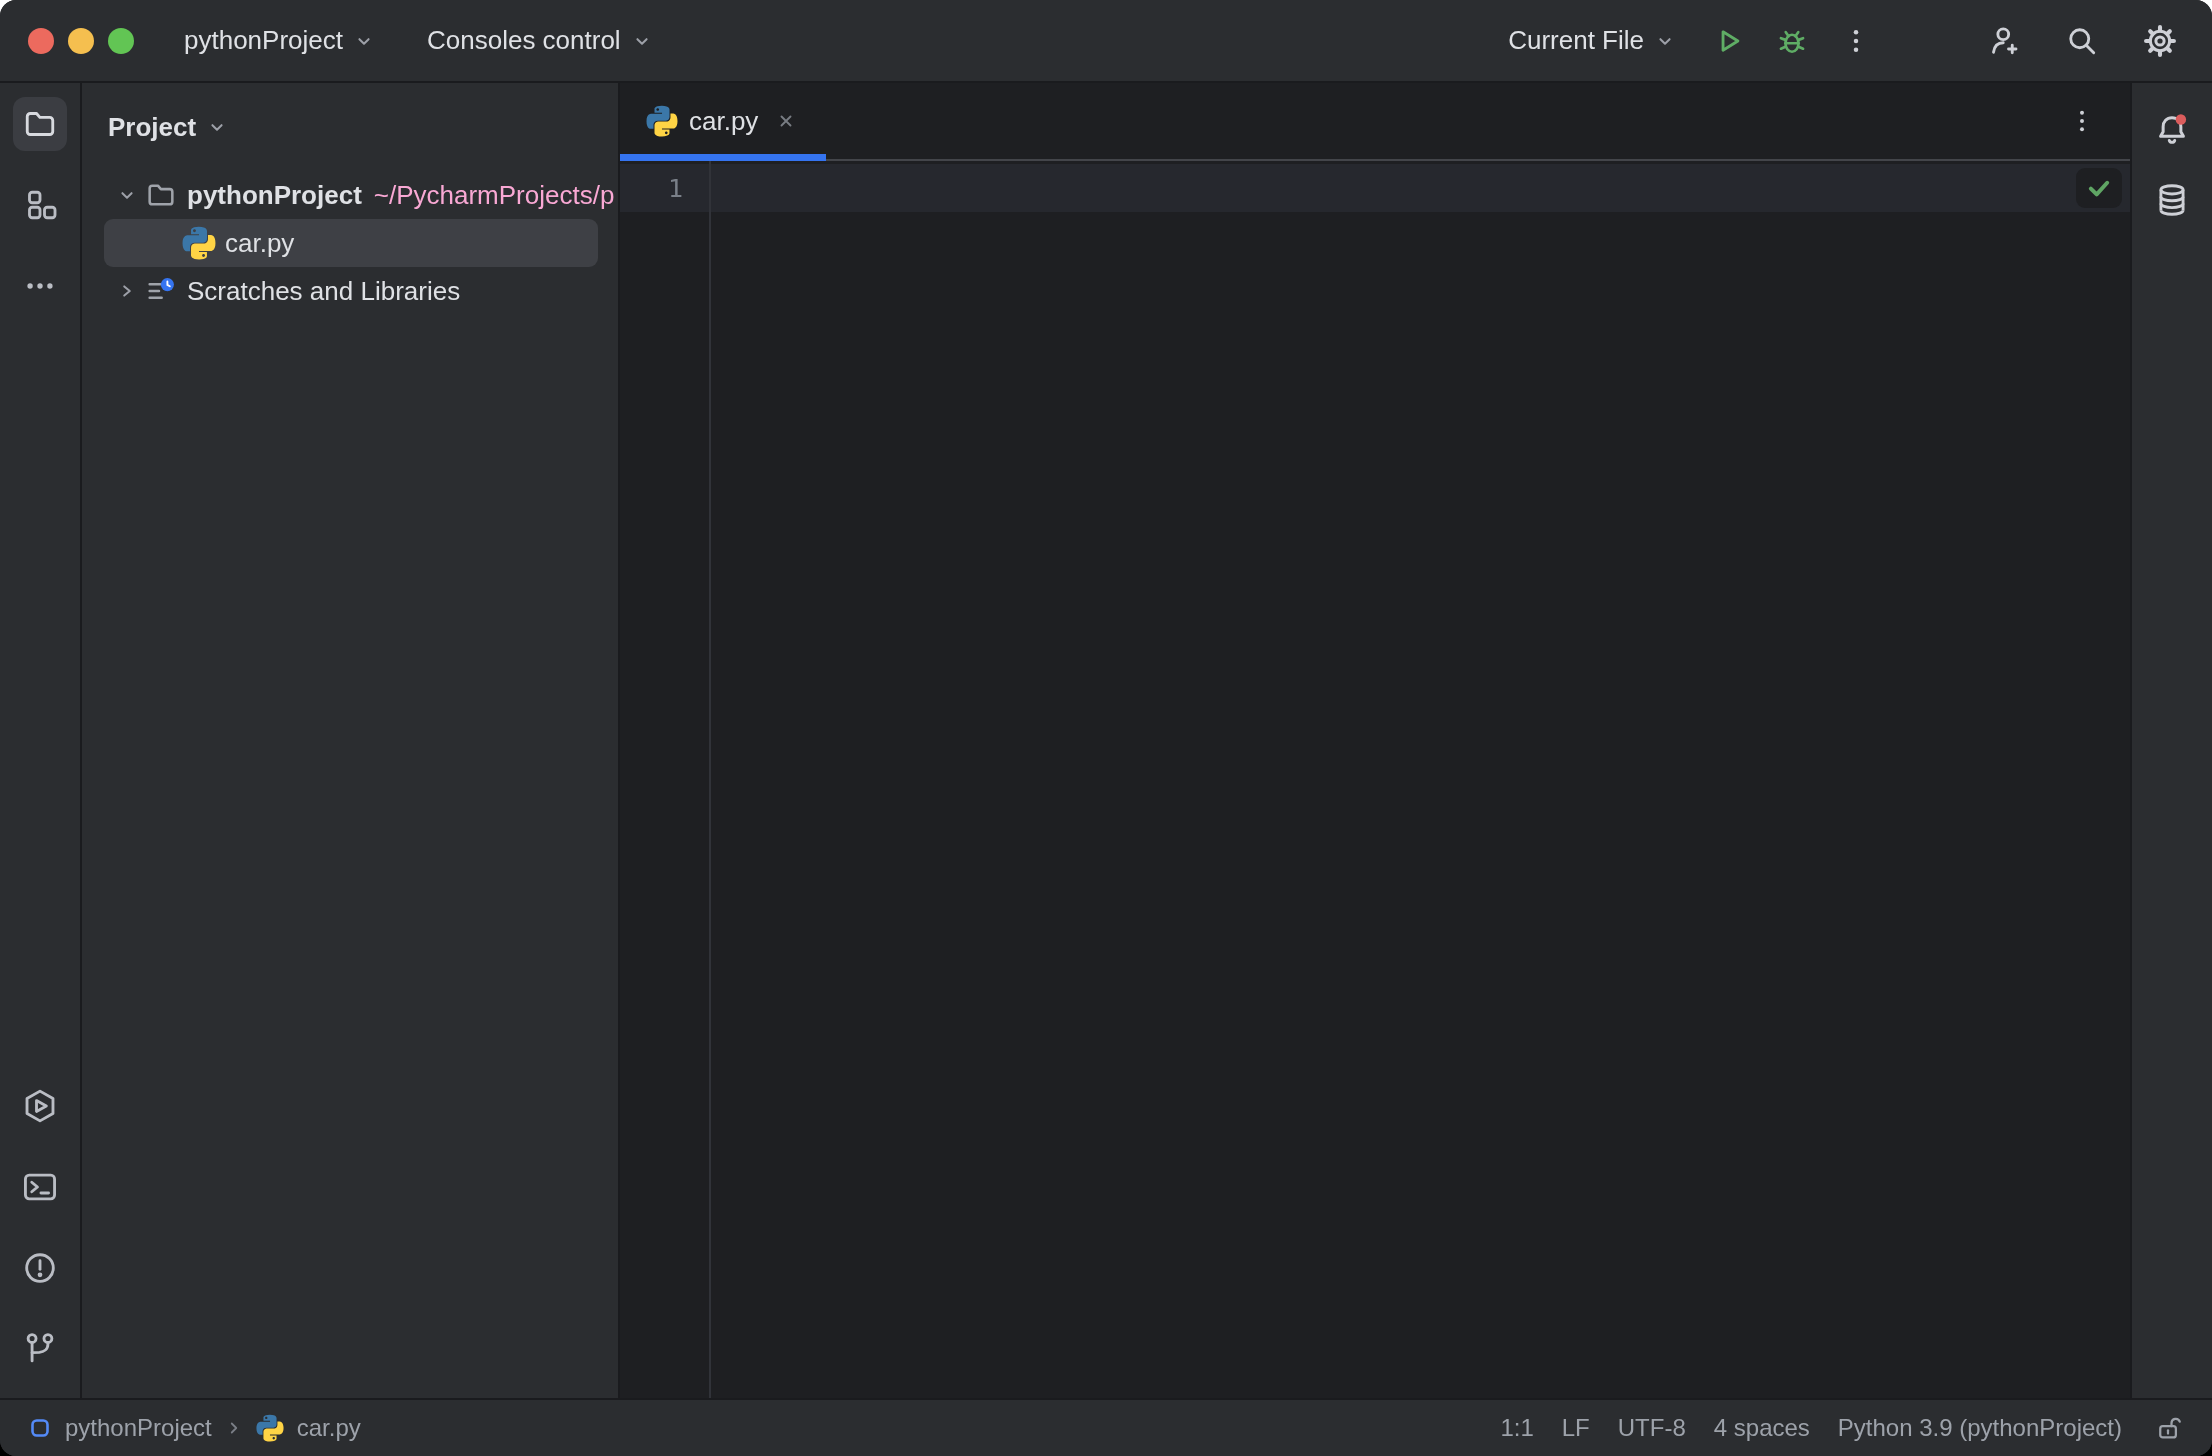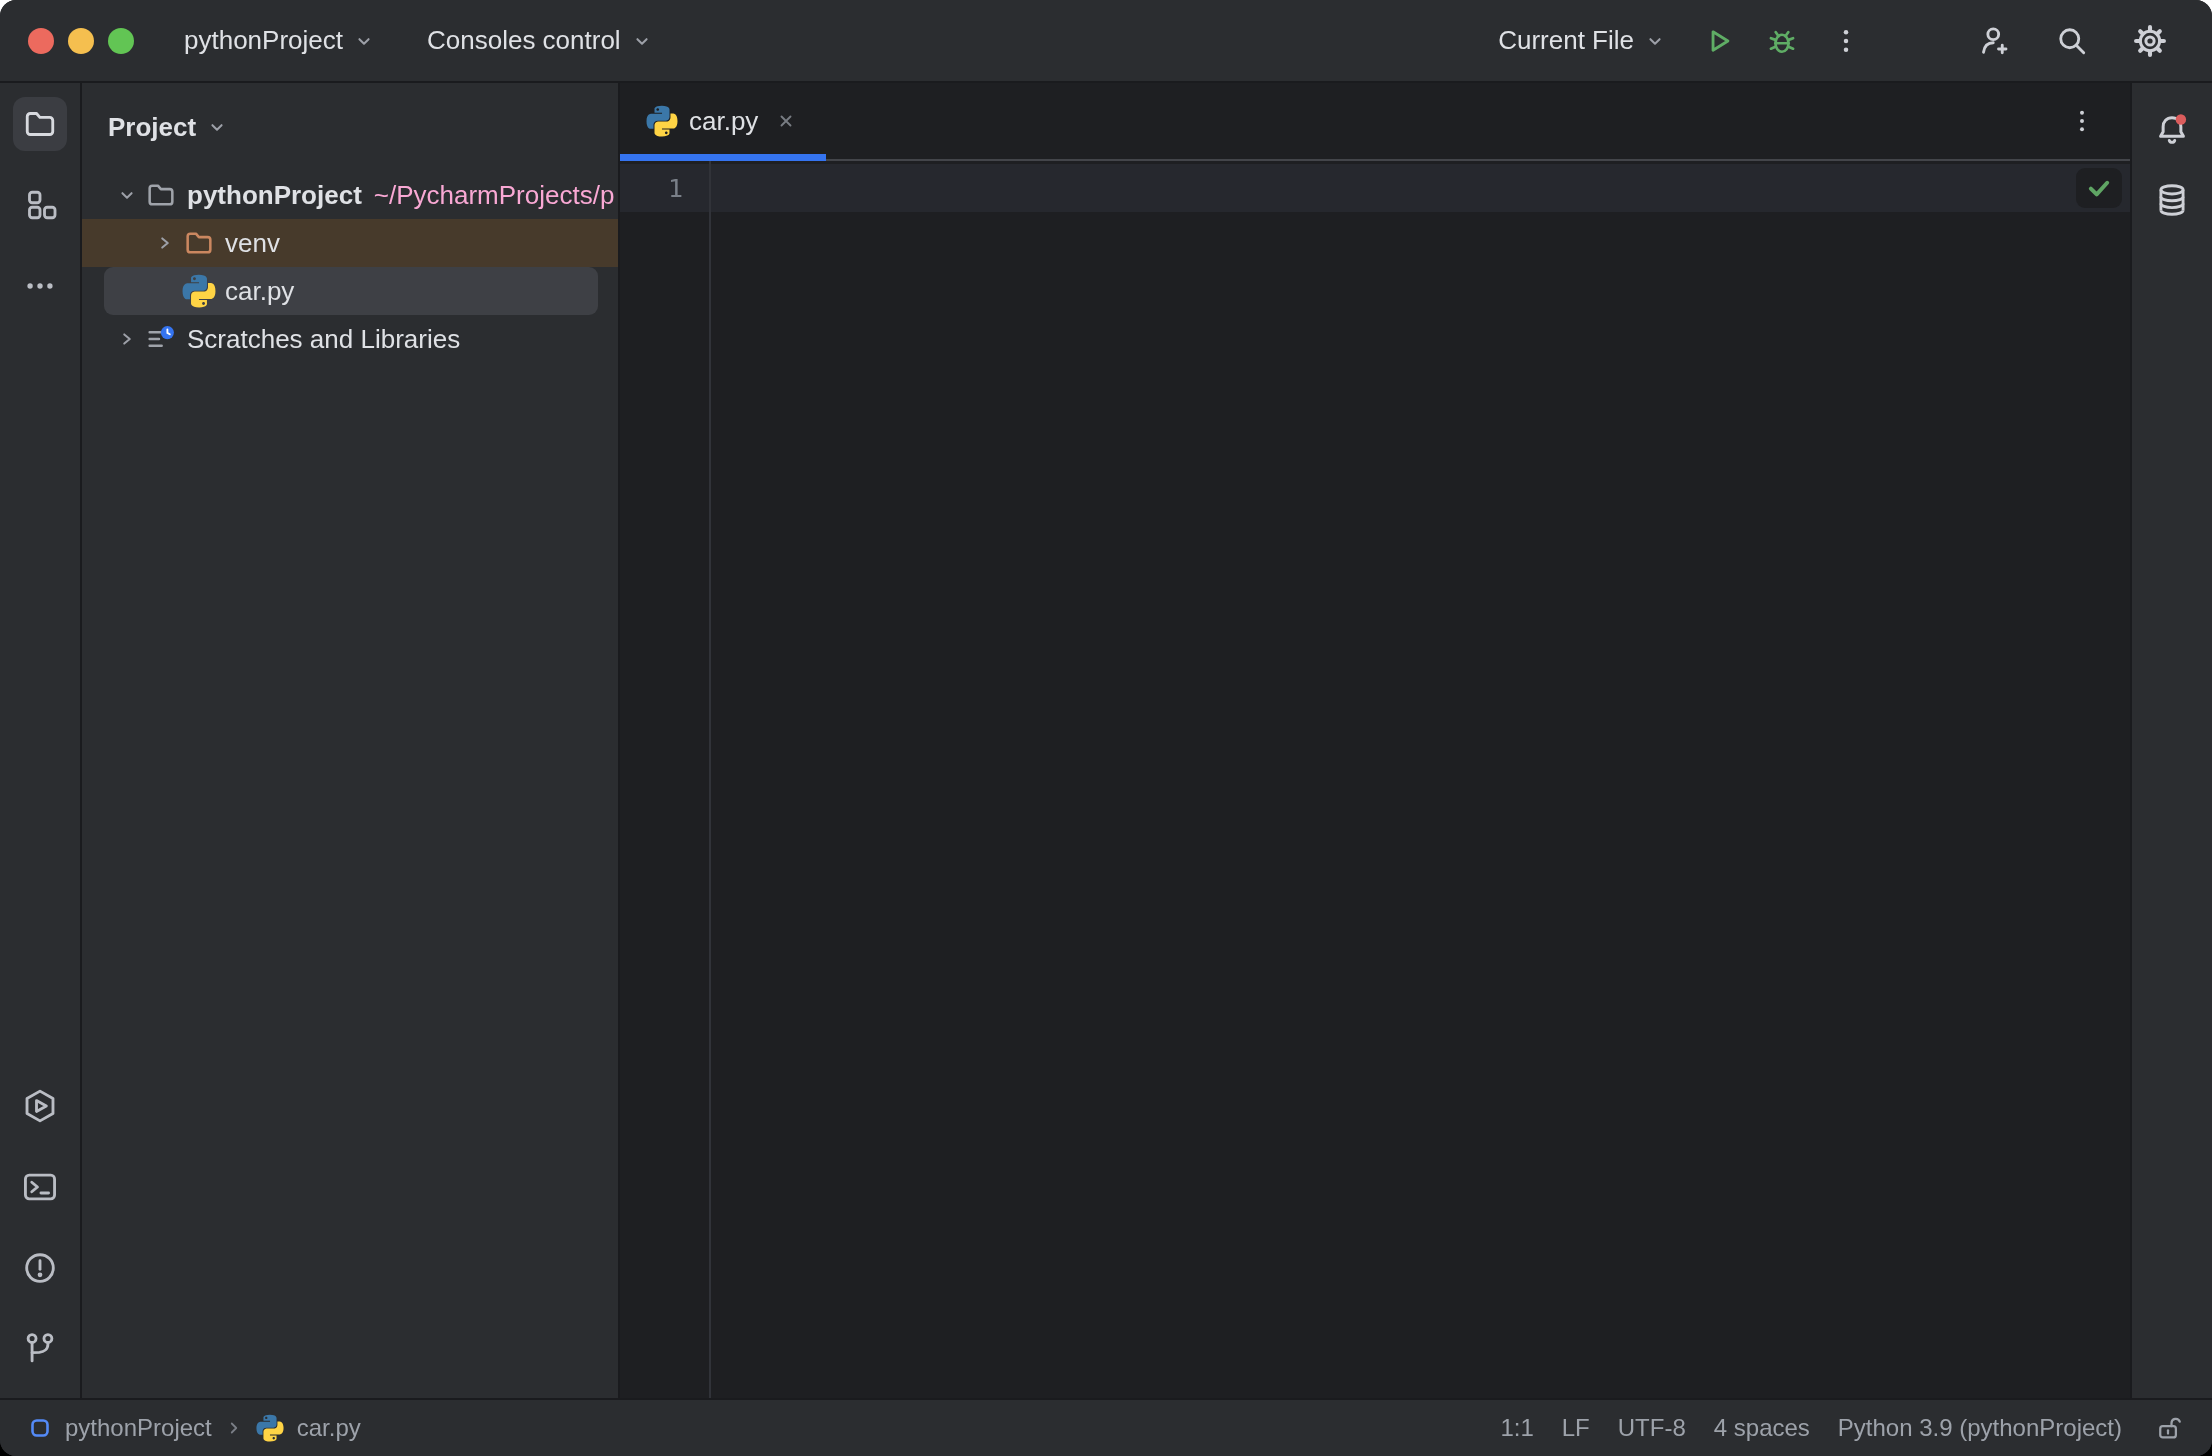--- a/index.html
+++ b/index.html
@@ -28,21 +28,21 @@
   .traffic-lights { display:flex; gap:14px; margin-left:28px; }
   .traffic-light { width:26px; height:26px; border-radius:50%; }
   .tl-red { background:#EC6A5E; } .tl-yellow { background:#F5BF4F; } .tl-green { background:#62C554; }
   .tb-widget {
     display:flex; align-items:center; gap:10px;
     padding:10px 14px; border-radius:10px; cursor:default;
     color:#DFE1E5; white-space:nowrap;
   }
   .tb-project { margin-left:36px; }
   .tb-vcs { margin-left:24px; }
-  .tb-right { margin-left:auto; display:flex; align-items:center; padding-right:36px; }
+  .tb-right { margin-left:auto; display:flex; align-items:center; padding-right:26px; }
   .tb-iconbtn { display:flex; align-items:center; justify-content:center; width:52px; height:52px; border-radius:10px; }
   .gap-sm { margin-left:12px; } .gap-lg { margin-left:96px; } .gap-md { margin-left:26px; }
 
   
   .main { flex:1 1 auto; display:flex; min-height:0; }
 
   .stripe {
     flex:0 0 82px; width:82px; background:#2B2D30;
     display:flex; flex-direction:column; align-items:center;
   }
@@ -288,36 +288,20 @@
             <span class="tree-icon">
               <svg width="32" height="32" viewBox="0 0 24 24" fill="none" stroke="#9FA3AA" stroke-width="1.9" stroke-linejoin="round">
                 <path d="M3.5 7c0-1.1.9-2 2-2h4.2l2.2 2.6h6.6c1.1 0 2 .9 2 2V17c0 1.1-.9 2-2 2H5.5c-1.1 0-2-.9-2-2V7z"></path>
               </svg>
             </span>
             <span class="tree-label bold">pythonProject</span>
             <span class="tree-path">~/PycharmProjects/p</span>
           </div>
         </div>
 
-        <div class="tree-row">
-          <div class="row-bg-full"></div>
-          <div class="row-content indent-1">
-            <span class="chev-slot">
-              <svg width="22" height="22" viewBox="0 0 24 24">
-                  <polyline points="9,7 15,12 9,17" fill="none" stroke="#9DA0A8" stroke-width="2.2" stroke-linecap="round" stroke-linejoin="round"></polyline>
-                </svg>
-            </span>
-            <span class="tree-icon">
-              <svg width="32" height="32" viewBox="0 0 24 24" fill="none" stroke="#CB8760" stroke-width="1.9" stroke-linejoin="round">
-                <path d="M3.5 7c0-1.1.9-2 2-2h4.2l2.2 2.6h6.6c1.1 0 2 .9 2 2V17c0 1.1-.9 2-2 2H5.5c-1.1 0-2-.9-2-2V7z"></path>
-              </svg>
-            </span>
-            <span class="tree-label">venv</span>
-          </div>
-        </div>
 
         <div class="tree-row">
           <div class="row-bg-rounded"></div>
           <div class="row-content indent-1f">
             <span class="tree-icon">
               <svg width="34" height="34" viewBox="0 0 128 128">
                 <path fill="#3B77A8" d="M63.4 3c-31.3 0-29.4 13.6-29.4 13.6l.1 14.1h30v4.2H22.2S2 32.6 2 64.5c0 31.8 17.6 30.7 17.6 30.7h10.5V80.4s-.6-17.6 17.3-17.6h29.8s16.8.3 16.8-16.2V19.1S96.5 3 63.4 3zM46.9 12.5c3 0 5.4 2.4 5.4 5.4s-2.4 5.4-5.4 5.4-5.4-2.4-5.4-5.4 2.4-5.4 5.4-5.4z"></path>
                 <path fill="#FFD445" d="M64.6 126c31.3 0 29.4-13.6 29.4-13.6l-.1-14.1h-30v-4.2h41.9s20.2 2.3 20.2-29.6c0-31.8-17.6-30.7-17.6-30.7H97.9v14.8s.6 17.6-17.3 17.6H50.8s-16.8-.3-16.8 16.2v27.1S31.5 126 64.6 126zm16.5-9.5c-3 0-5.4-2.4-5.4-5.4s2.4-5.4 5.4-5.4 5.4 2.4 5.4 5.4-2.4 5.4-5.4 5.4z"></path>
               </svg>
             </span>

